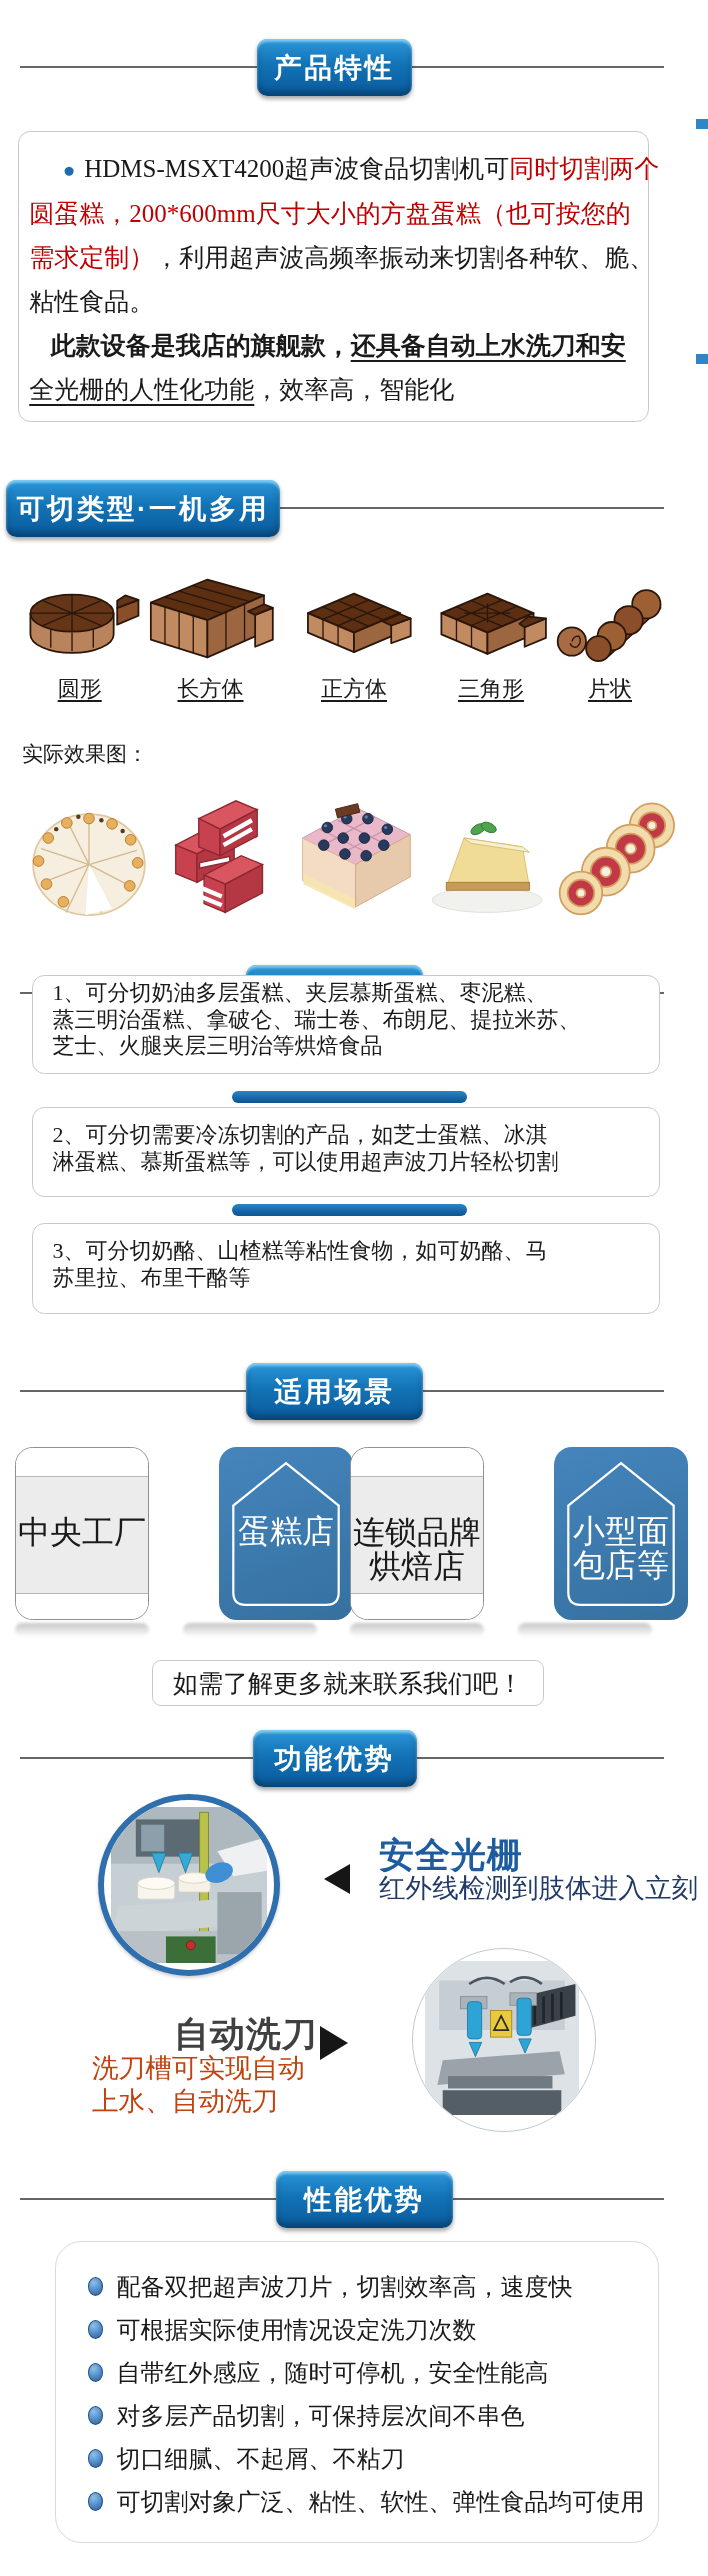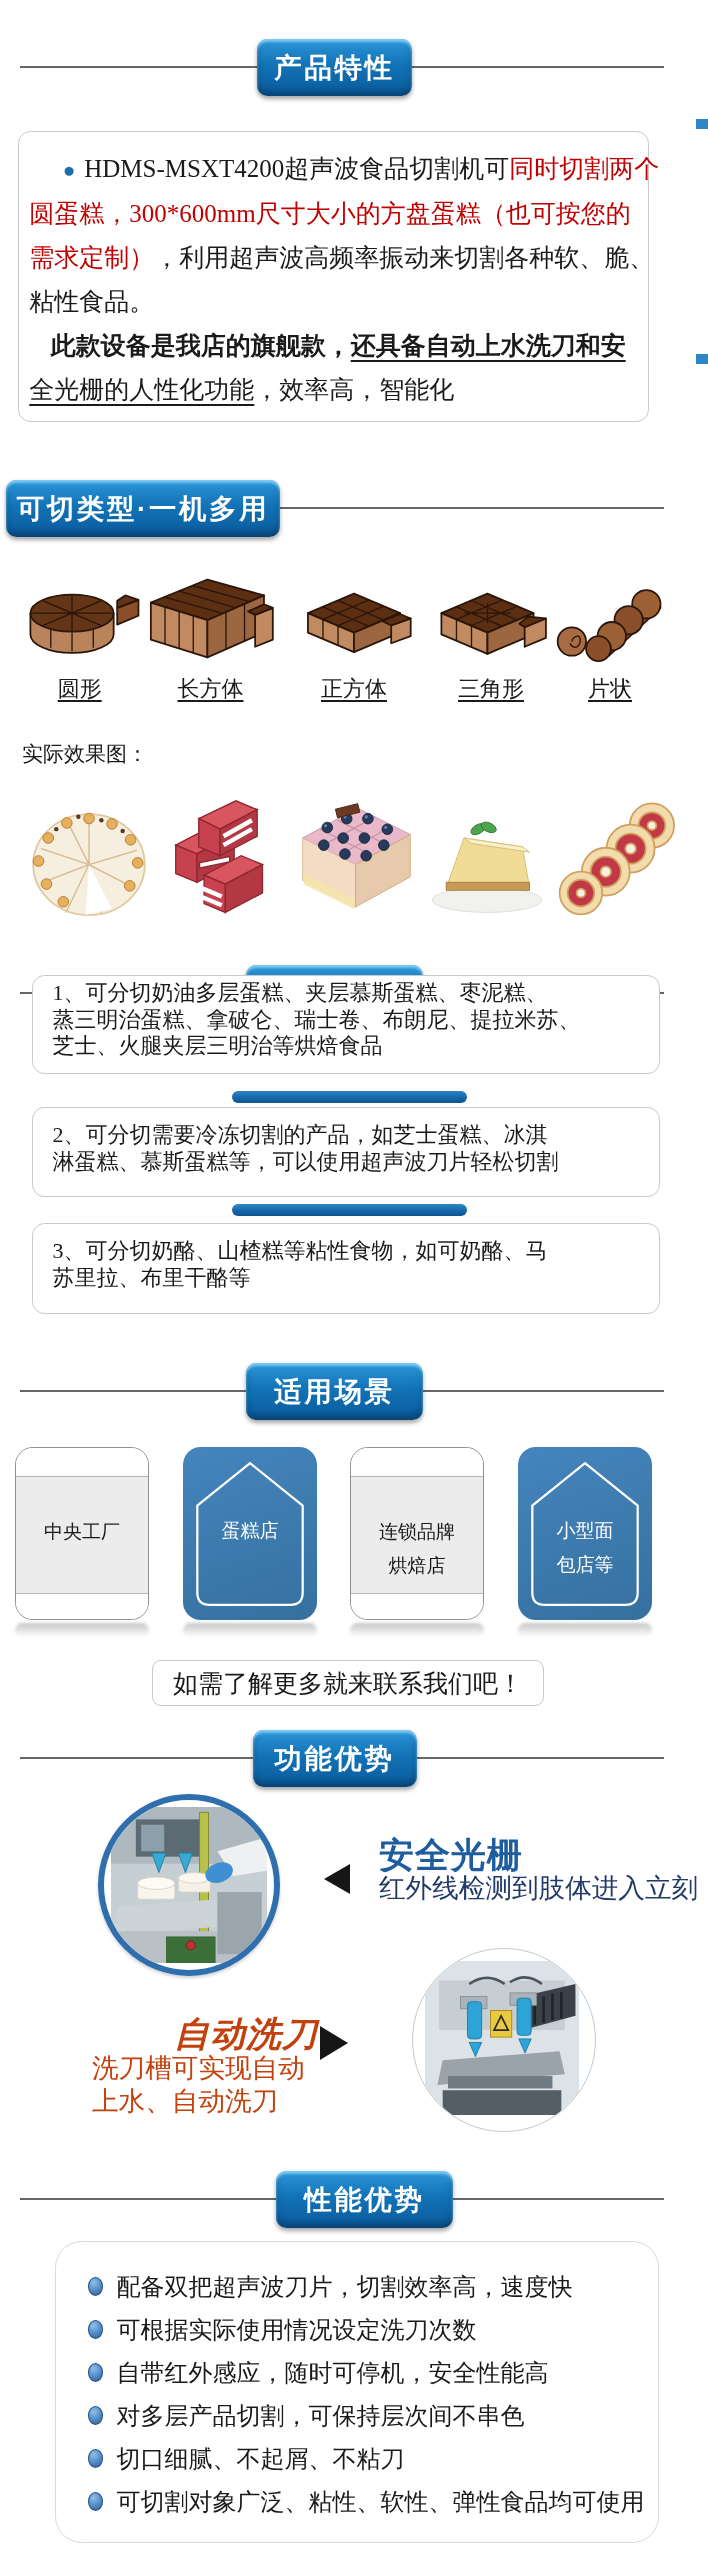--- a/index.html
+++ b/index.html
@@ -46,23 +46,23 @@
            background:#fff;box-sizing:border-box;padding-left:19.5px;white-space:nowrap;}
   .app-box div{font-size:22px;line-height:26.6px;}
   .connector{position:absolute;left:232px;width:235px;height:12.4px;border-radius:6.2px;
              background:linear-gradient(180deg,#2d85c5 0%,#1565a8 60%,#0f5590 100%);}
 
   
   .scene-card{position:absolute;top:1447px;width:134px;height:173px;border-radius:17.7px;box-sizing:border-box;}
   .scene-card.light{background:#ececec;border:1.8px solid #8f8f8f;overflow:hidden;}
   .scene-card.light .band-top{position:absolute;top:0;left:0;right:0;height:28px;background:#fff;border-bottom:0.9px solid #b5b5b5;}
   .scene-card.light .band-bot{position:absolute;bottom:0;left:0;right:0;height:25px;background:#fff;border-top:0.9px solid #b5b5b5;}
-  .scene-card.blue{background:linear-gradient(160deg,#4585bd 0%,#35709f 100%);}
+  .scene-card.blue{background:linear-gradient(160deg,#4585bd 0%,#35709f 100%);margin-left:36px;}
   .scene-card .pent{position:absolute;left:8.9px;top:8.9px;}
-  .card-text{position:absolute;left:0;right:0;top:67px;text-align:center;font-size:19px;line-height:34px;}
+  .card-text{position:absolute;left:0;right:0;top:67px;text-align:center;font-size:32px;line-height:34px;}
   .scene-card.blue .card-text{color:#fff;}
   .card-refl{position:absolute;top:1623px;height:14px;border-radius:7px;
              background:linear-gradient(180deg,rgba(110,110,110,.40),rgba(255,255,255,0));filter:blur(1.8px);}
 
   .contact-box{position:absolute;left:152px;top:1660px;width:392px;height:46px;border:1.8px solid #c9c9c9;
                border-radius:8.9px;box-sizing:border-box;display:flex;align-items:center;justify-content:center;
                font-size:25px;background:#fff;}
 
   
   .photo-circle{position:absolute;border-radius:50%;overflow:hidden;}
@@ -72,21 +72,21 @@
   .circle2{left:412px;top:1948px;width:182px;height:182px;border:1.8px solid #c3c9ce;
            box-shadow:inset 0 0 0 11.5px #fff;}
   .circle2 svg{position:absolute;left:12.4px;top:12.4px;}
   .tri-left{position:absolute;left:324px;top:1864px;width:0;height:0;
             border-top:15px solid transparent;border-bottom:15px solid transparent;border-right:26.6px solid #161616;}
   .tri-right{position:absolute;left:320px;top:2026px;width:0;height:0;
              border-top:17px solid transparent;border-bottom:17px solid transparent;border-left:28px solid #161616;}
   .fn-title{position:absolute;font-family:"Liberation Sans","DejaVu Sans",sans-serif;
             font-weight:bold;font-size:35px;letter-spacing:0.9px;white-space:nowrap;}
   .fn-title.t1{left:379px;top:1832px;color:#1d5c9e;}
-  .fn-title.t2{left:174px;top:2011px;color:#c2410c;font-style:italic;}
+  .fn-title.t2{left:174px;top:2011px;color:#404040;}
   .fn-desc{position:absolute;font-size:26.6px;white-space:nowrap;}
   .fn-desc.d1{left:379px;top:1871px;line-height:34px;color:#223a66;}
   .fn-desc.d2{left:92px;top:2052px;line-height:33px;color:#c2410c;}
 
   
   .perf-box{position:absolute;left:55px;top:2241px;width:604px;height:302px;border:1.8px solid #d9d9d9;
             border-radius:26.6px;box-sizing:border-box;padding:23px 0 0 32px;background:#fff;}
   .perf-row{display:flex;align-items:center;height:43px;white-space:nowrap;}
   .perf-bullet{width:13.3px;height:17px;border-radius:50%;margin-right:13.3px;flex:0 0 auto;
                background:radial-gradient(circle at 35% 28%,#8cc0ec,#4a84c0 60%,#2f6098);
@@ -106,21 +106,21 @@
     <div class="badge" style="width:155px;">
       <span>产品特性</span>
     </div>
   </div>
 
   <div class="feature-box">
     <div class="feature-line indent1">
       <span class="fdot">●</span><span>HDMS-MSXT4200超声波食品切割机可</span><span class="red">同时切割两个</span>
     </div>
     <div class="feature-line">
-      <span class="red">圆蛋糕，300*600mm尺寸大小的方盘蛋糕（也可按您的</span>
+      <span class="red">圆蛋糕，200*600mm尺寸大小的方盘蛋糕（也可按您的</span>
     </div>
     <div class="feature-line">
       <span class="red">需求定制）</span><span>，利用超声波高频率振动来切割各种软、脆、</span>
     </div>
     <div class="feature-line">
       <span>粘性食品。</span>
     </div>
     <div class="feature-line indent2">
       <span>此款设备是我店的旗舰款，</span><span class="uline">还具备自动上水洗刀和安</span>
     </div>

